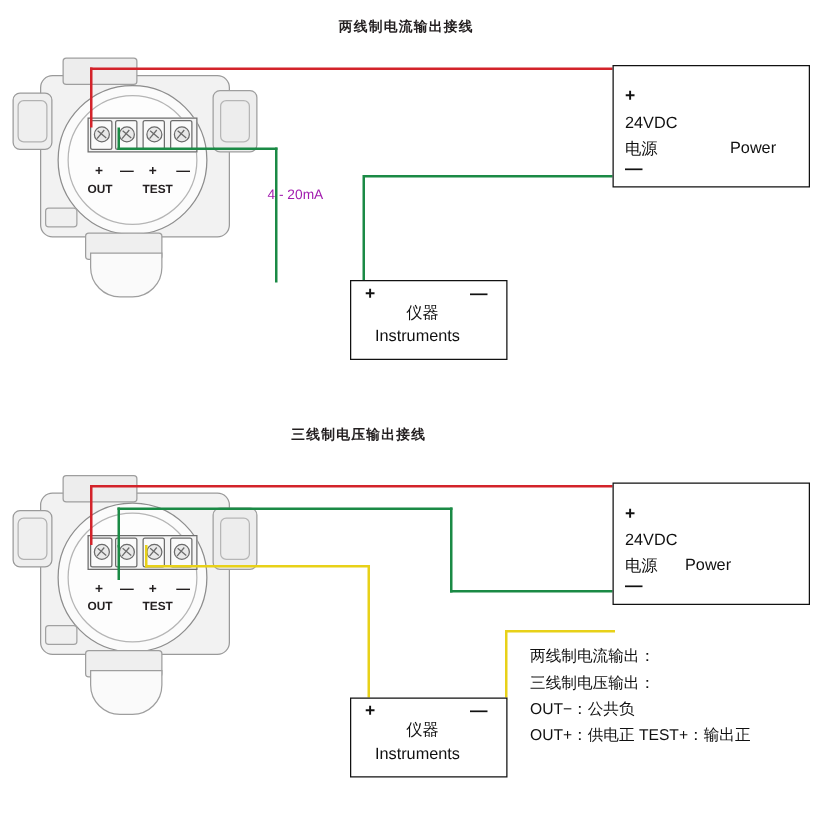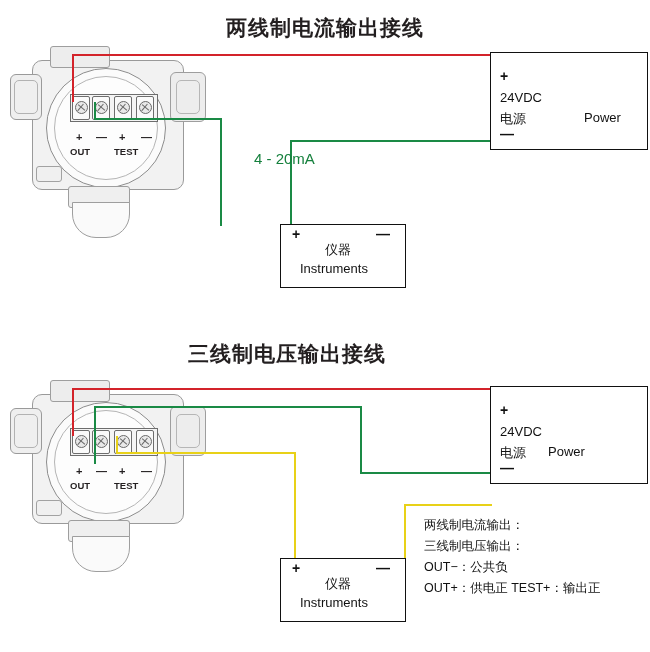--- a/index.html
+++ b/index.html
@@ -8,21 +8,21 @@
     background:#ffffff;
     font-family:"Liberation Sans","DejaVu Sans",sans-serif;
     position:relative;
     overflow:hidden;
     color:#231f20;
   }
   .stage{position:absolute;left:0;top:0;width:650px;height:652px;}
   .abs{position:absolute;}
 
   .diagram-title{
-    font-size:21px;font-weight:bold;letter-spacing:1px;
+    font-size:11px;font-weight:bold;letter-spacing:1px;
     text-align:center;width:100%;
   }
 
   
   .device{position:absolute;width:220px;height:190px;}
   .dev-body{
     position:absolute;left:22px;top:22px;width:150px;height:128px;
     background:#f2f2f2;border:1.4px solid #9a9a9a;border-radius:10px;
   }
   .dev-face{
@@ -100,21 +100,21 @@
   .box-sign{position:absolute;font-size:14px;color:#111;font-weight:bold;}
 
   
   .wire{position:absolute;}
   .w-red{background:#d3232a;}
   .w-green{background:#1a8a45;}
   .w-yellow{background:#e8d118;}
   .h{height:2.4px;}
   .v{width:2.4px;}
 
-  .label{position:absolute;font-size:15px;color:#15803d;margin-left:40px;}
+  .label{position:absolute;font-size:11px;color:#a21caf;}
   .watermark{
     position:absolute;font-size:19px;font-weight:bold;color:#3a9b5c;
     opacity:.92;letter-spacing:1px;
   }
 
   .legend{position:absolute;font-size:12.5px;color:#111;line-height:21px;}
   .legend div{white-space:nowrap;}
   .legend .hd{font-weight:normal;}
 </style>
 </head>

